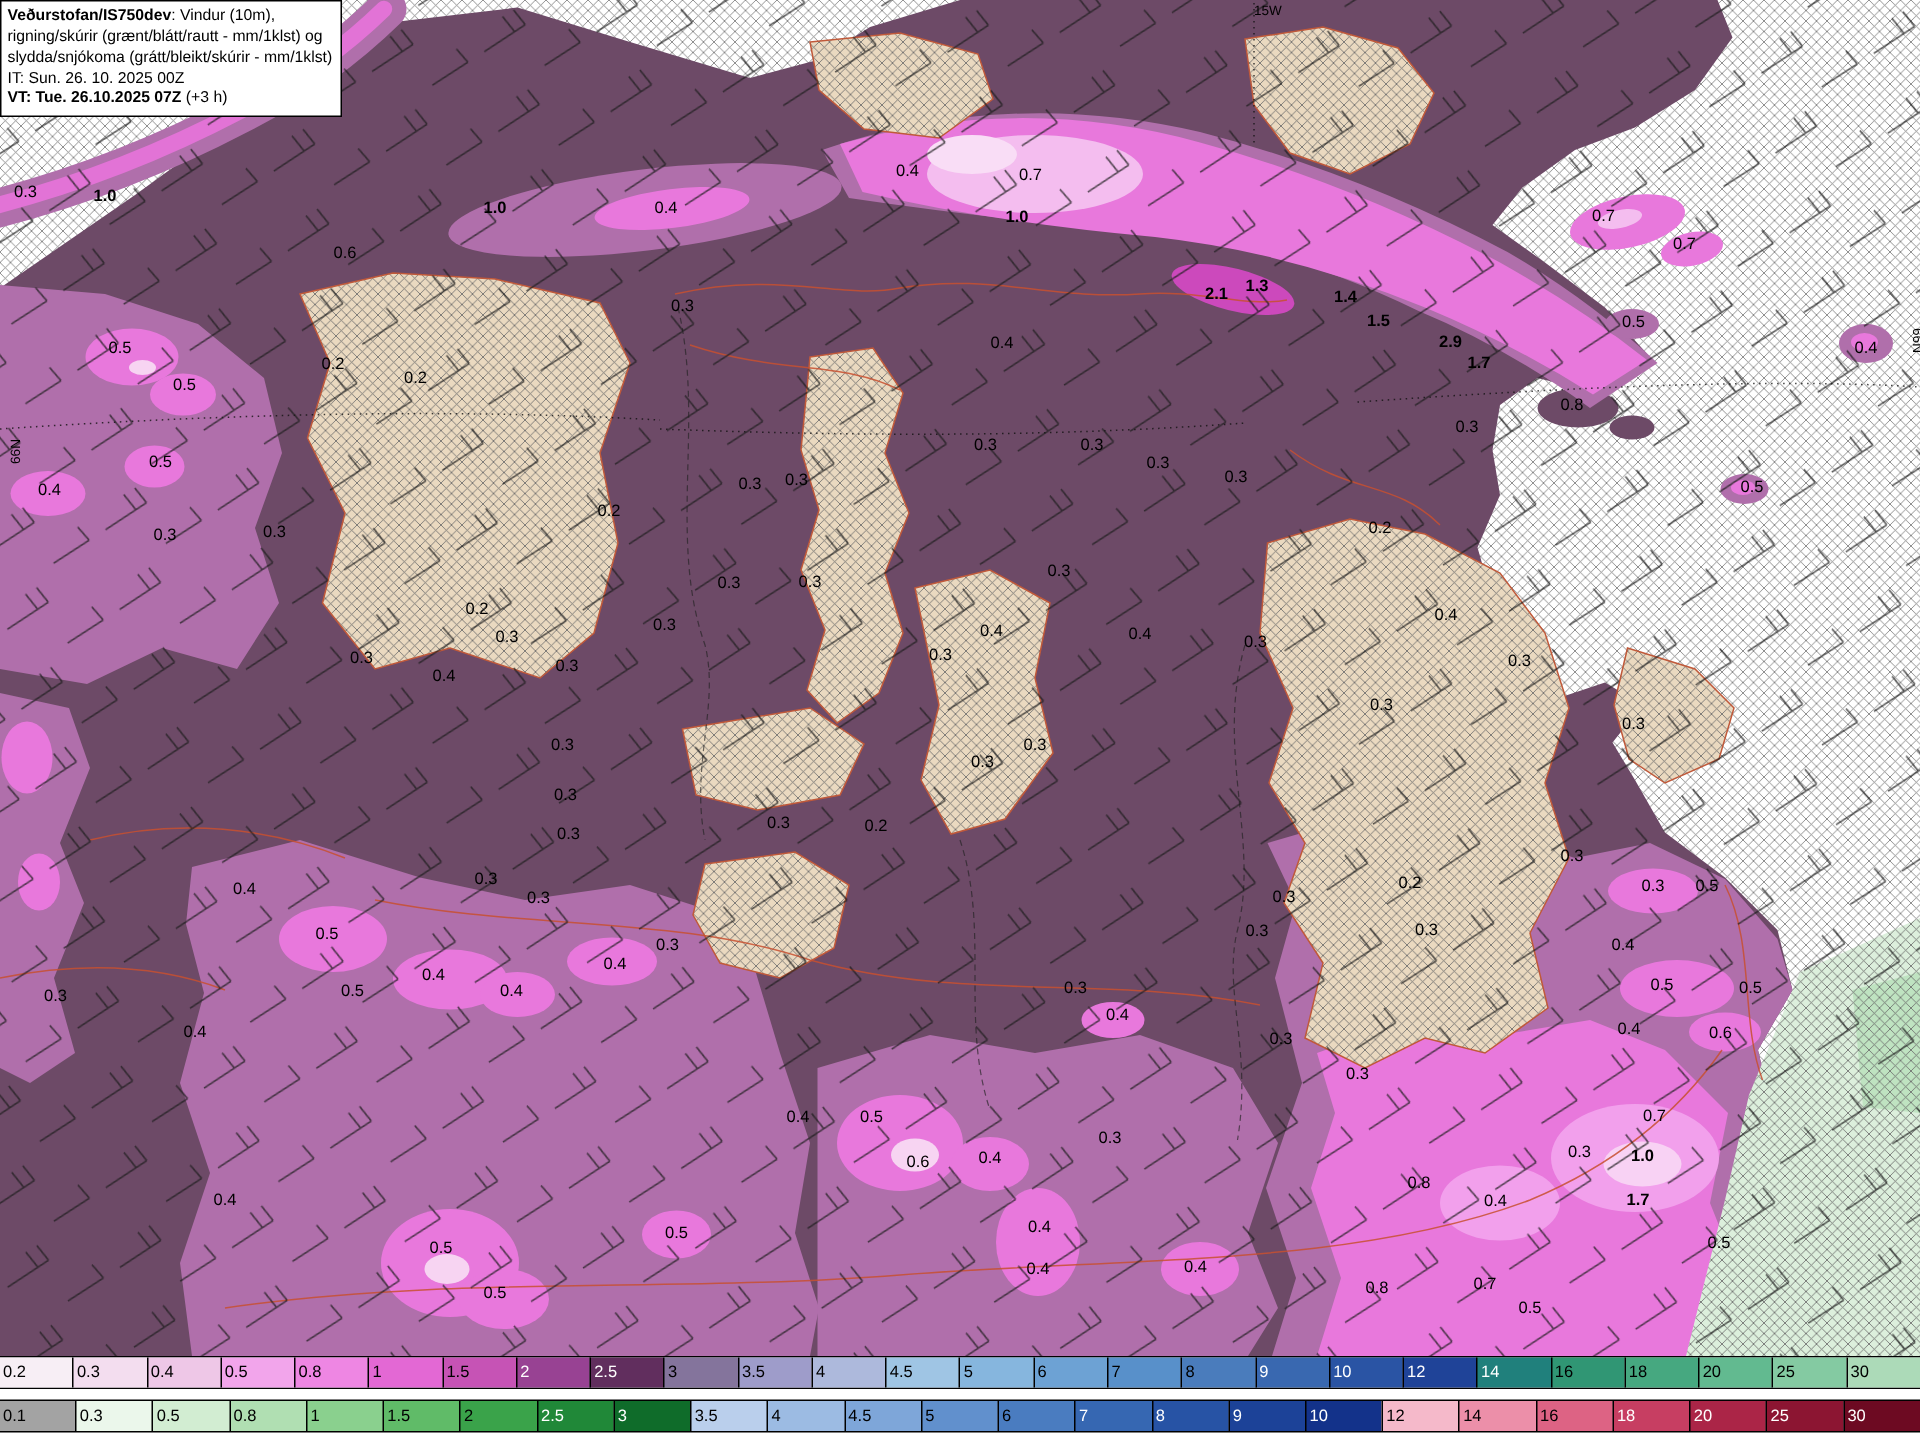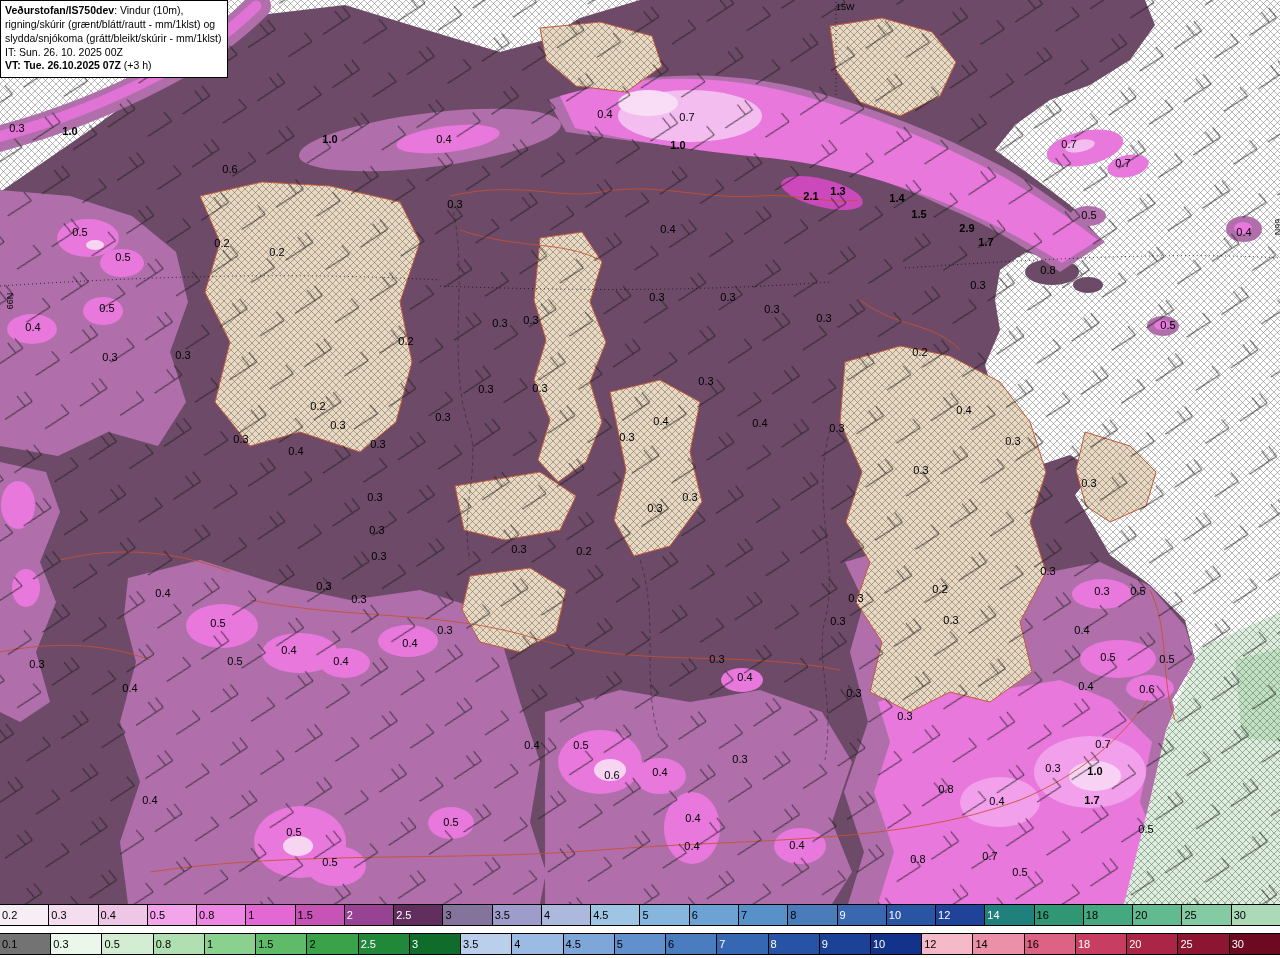--- a/index.html
+++ b/index.html
@@ -382,21 +382,21 @@
       <span class="seglabel" style="color: rgb(0, 0, 0);">20</span>
     </div>
     <div class="seg" style="background: rgb(132, 202, 162);">
       <span class="seglabel" style="color: rgb(0, 0, 0);">25</span>
     </div>
     <div class="seg" style="background: rgb(172, 218, 184);">
       <span class="seglabel" style="color: rgb(0, 0, 0);">30</span>
     </div>
   </div>
 <div id="bar-bottom" class="colorbar">
-    <div class="seg" style="background: #737373;">
+    <div class="seg" style="background: #a3a3a3;">
       <span class="seglabel" style="color: rgb(0, 0, 0);">0.1</span>
     </div>
     <div class="seg" style="background: rgb(235, 247, 235);">
       <span class="seglabel" style="color: rgb(0, 0, 0);">0.3</span>
     </div>
     <div class="seg" style="background: rgb(210, 237, 210);">
       <span class="seglabel" style="color: rgb(0, 0, 0);">0.5</span>
     </div>
     <div class="seg" style="background: rgb(176, 223, 178);">
       <span class="seglabel" style="color: rgb(0, 0, 0);">0.8</span>

